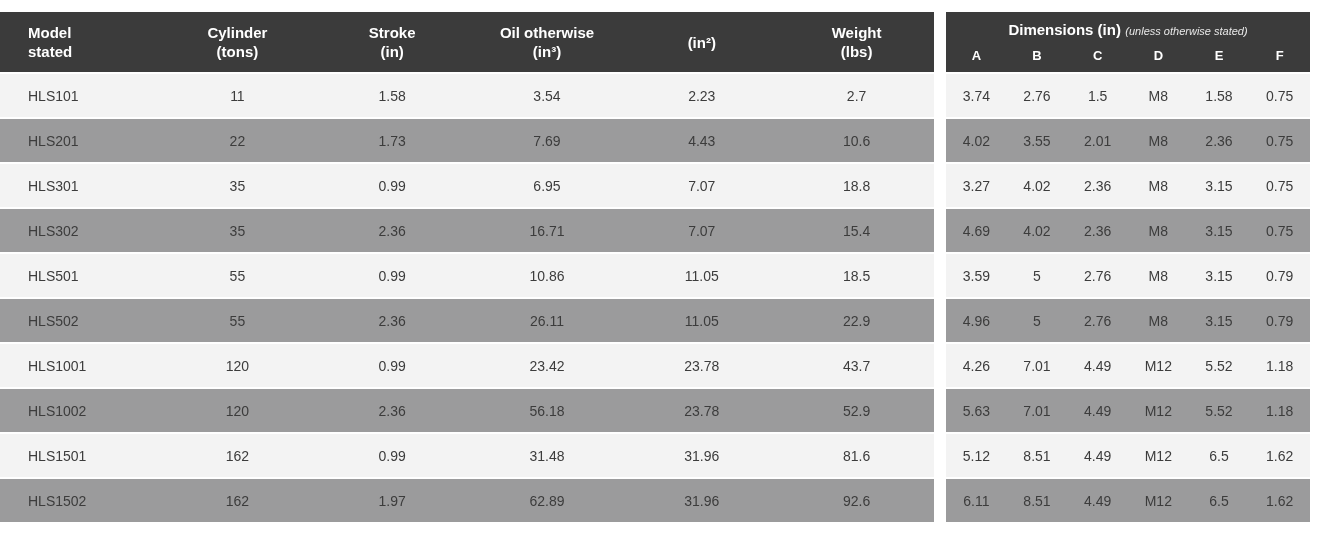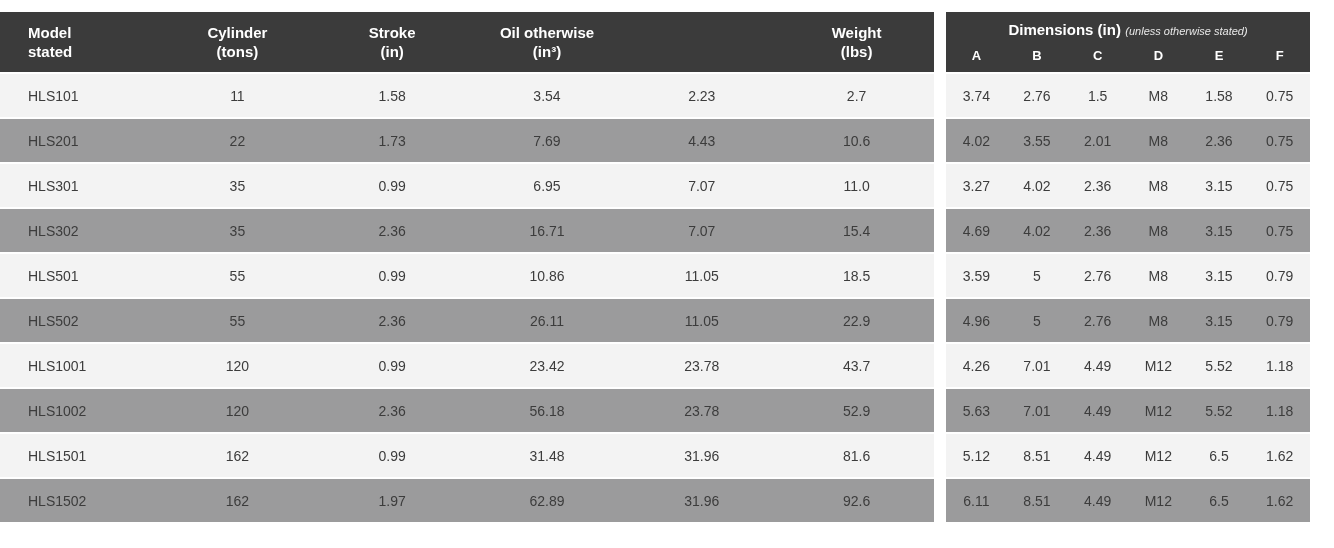--- a/index.html
+++ b/index.html
@@ -78,20 +78,21 @@
       </div>
       <div class="hcell">
         <div>Stroke</div>
         <div>(in)</div>
       </div>
       <div class="hcell">
         <div>Oil otherwise</div>
         <div>(in³)</div>
       </div>
       <div class="hcell">
+        <div>(in²)</div>
       </div>
       <div class="hcell">
         <div>Weight</div>
         <div>(lbs)</div>
       </div>
     </div>
     <div>
         <div class="trow left-grid light">
           <div class="cell left">HLS101</div>
           <div class="cell">11</div>
@@ -107,21 +108,21 @@
           <div class="cell">7.69</div>
           <div class="cell">4.43</div>
           <div class="cell">10.6</div>
         </div>
         <div class="trow left-grid light">
           <div class="cell left">HLS301</div>
           <div class="cell">35</div>
           <div class="cell">0.99</div>
           <div class="cell">6.95</div>
           <div class="cell">7.07</div>
-          <div class="cell">11.0</div>
+          <div class="cell">18.8</div>
         </div>
         <div class="trow left-grid dark">
           <div class="cell left">HLS302</div>
           <div class="cell">35</div>
           <div class="cell">2.36</div>
           <div class="cell">16.71</div>
           <div class="cell">7.07</div>
           <div class="cell">15.4</div>
         </div>
         <div class="trow left-grid light">

